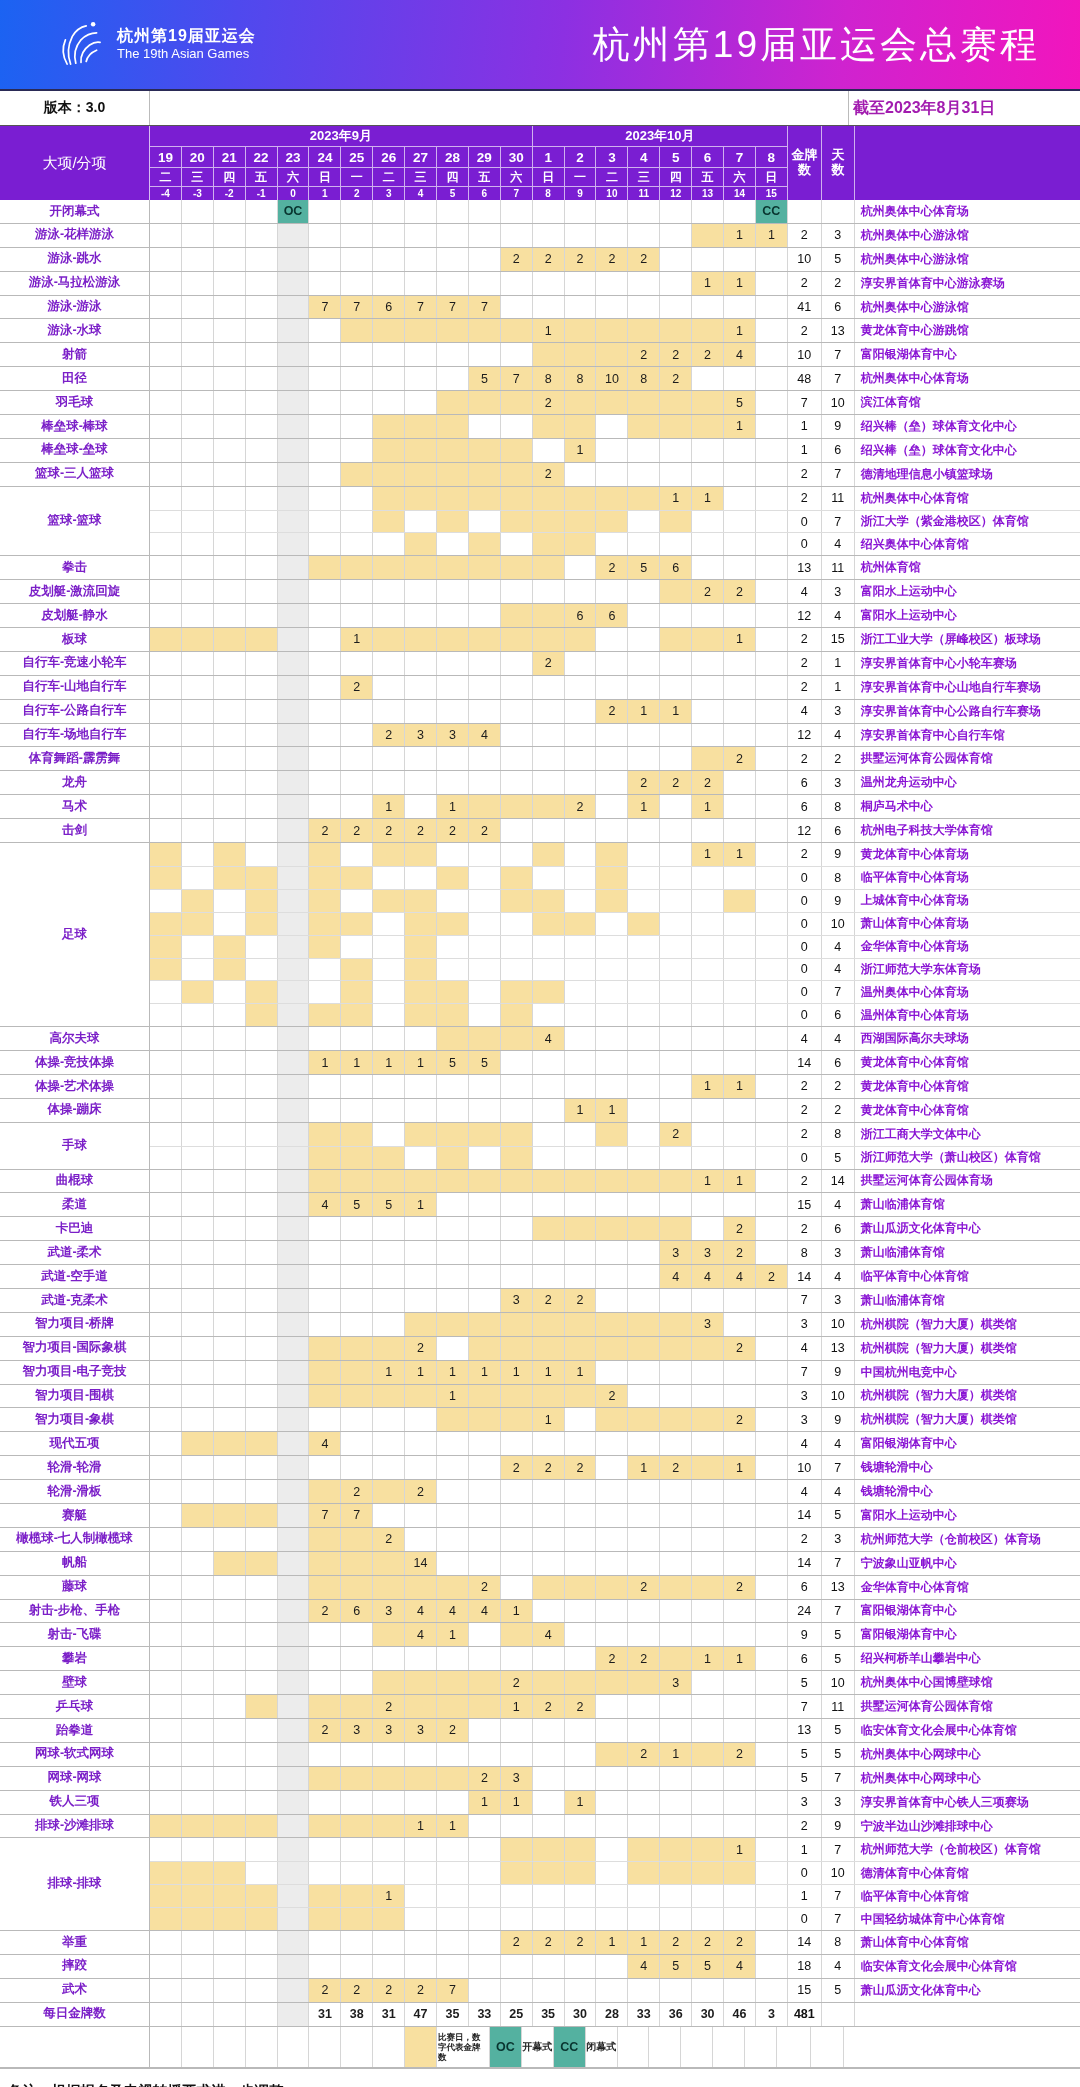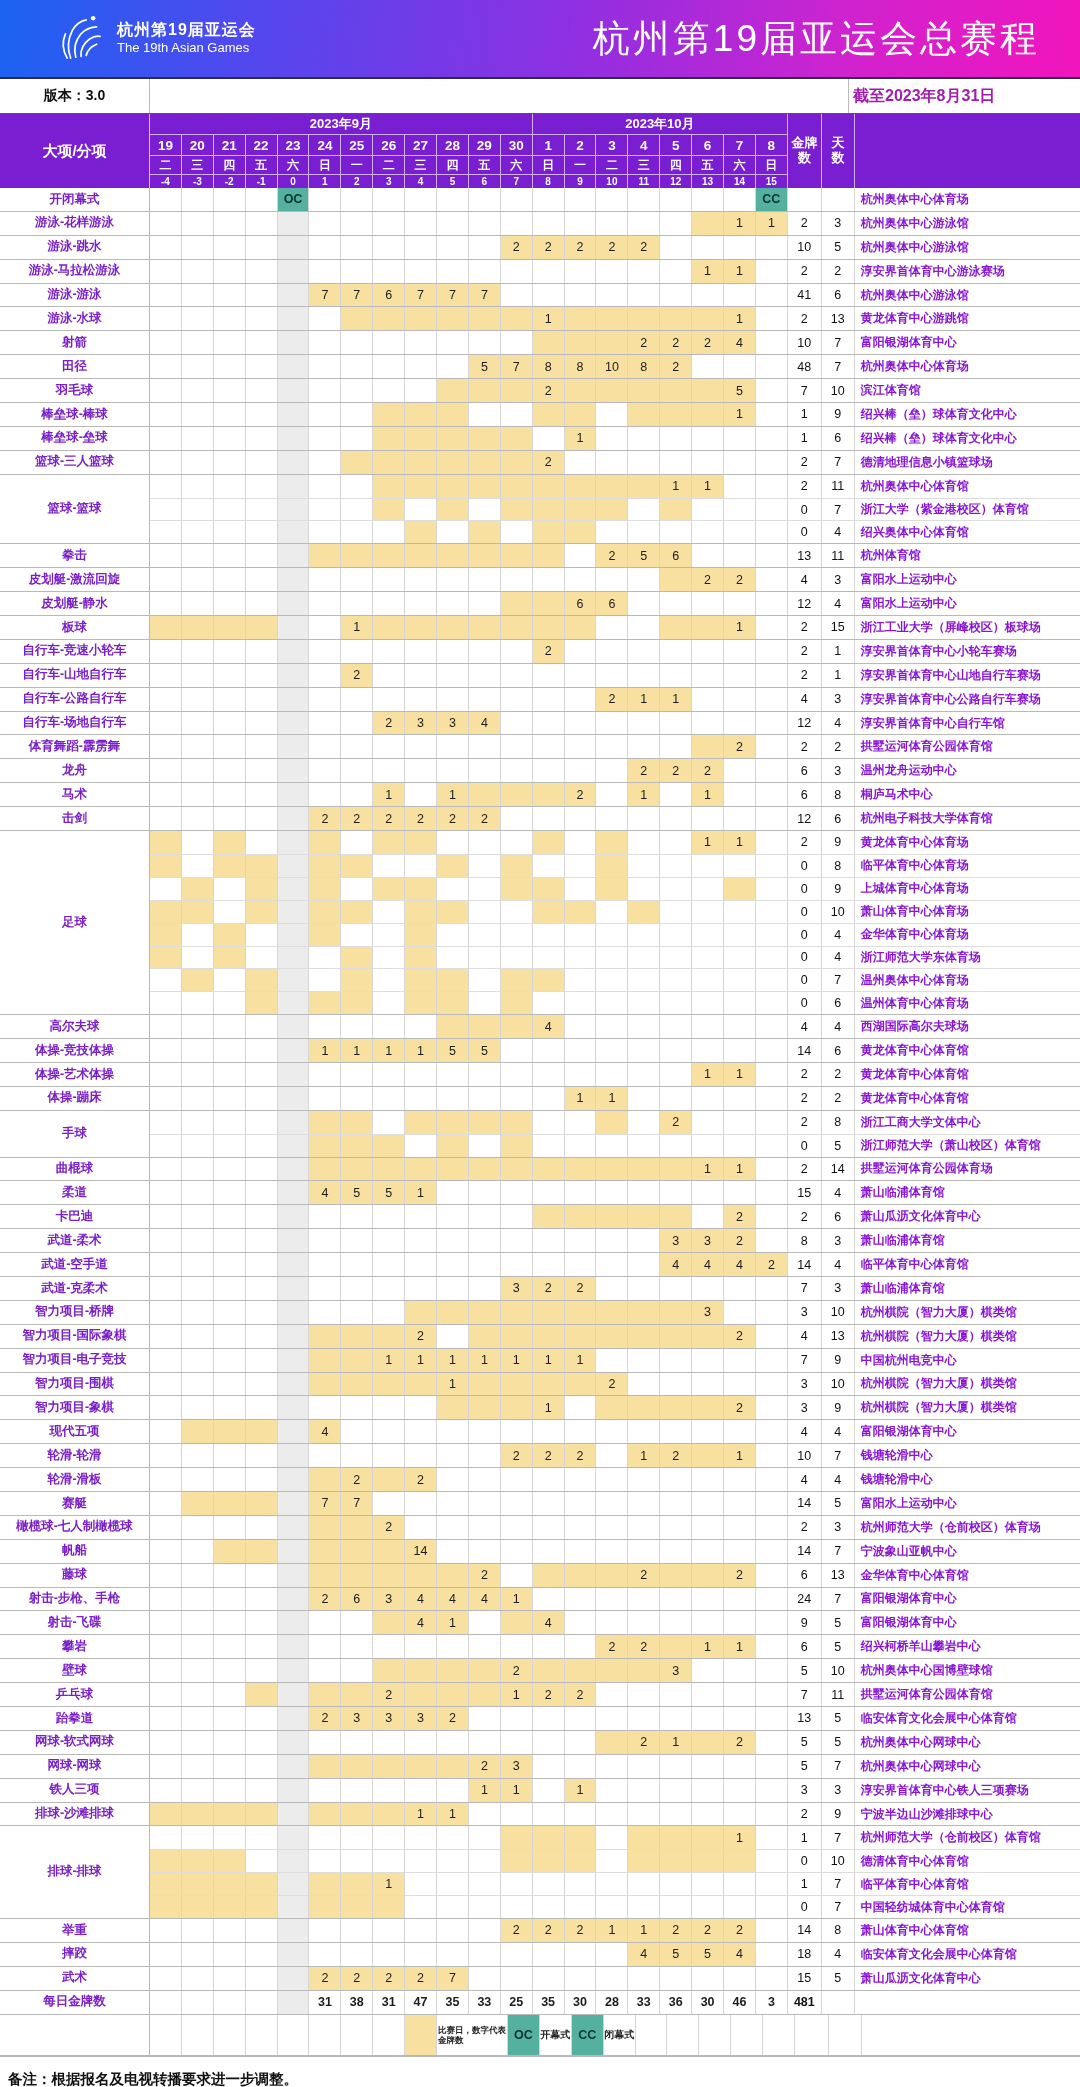--- a/index.html
+++ b/index.html
@@ -11,39 +11,39 @@
     --grid:#d6d6d6;
     --grid-dark:#b9b9b9;
     --gray:#ececec;
   }
   *{box-sizing:border-box;margin:0;padding:0}
   html,body{background:#fff}
   body{width:1080px;font-family:"Liberation Sans","DejaVu Sans",sans-serif}
   .page{position:relative;width:1080px;height:2087px;background:#fff;overflow:hidden}
 
   
-  .banner{height:77px;display:flex;align-items:center;
+  .banner{height:89px;display:flex;align-items:center;
     background:linear-gradient(96deg,#1b63f2 0%,#4f49ee 22%,#8c30e2 52%,#cf23cf 78%,#f215bd 100%);}
   .logo{display:flex;align-items:center;margin-left:55px;gap:10px}
   .logo svg{display:block}
   .logo-txt{color:#fff;line-height:1.25}
   .logo-cn{font-size:16px;font-weight:bold;letter-spacing:1px}
   .logo-en{font-size:13px}
   .title{flex:1;text-align:right;color:#fff;font-size:37px;font-weight:normal;letter-spacing:3px;margin-right:40px}
 
   
   .version{height:37px;display:flex;border-top:2px solid #2a2a56;border-bottom:1px solid #555;background:#fff}
   .version .v-l{width:150px;border-right:1px solid #bbb;display:flex;align-items:center;justify-content:center;
     font-size:14px;font-weight:bold;color:#111}
   .version .v-m{flex:1;border-right:1px solid #bbb}
   .version .v-r{width:231px;display:flex;align-items:center;padding-left:4px;font-size:16px;font-weight:bold;color:#a21caf}
 
   
   .thead{height:74px;display:flex;background:var(--purple);color:#fff}
-  .corner{width:150px;display:flex;align-items:center;justify-content:center;font-size:15px;font-weight:bold;
+  .corner{width:150px;display:flex;align-items:center;justify-content:center;font-size:15px;font-weight:normal;
     border-right:1px solid rgba(255,255,255,.7)}
   .hmid{width:638px;display:flex;flex-direction:column}
   .hrow{display:flex}
   .hmonth{height:21px}
   .hday{height:21px}
   .hweek{height:19px}
   .hidx{height:13px}
   .hcell{display:flex;align-items:center;justify-content:center;font-weight:bold;
     border-right:1px solid rgba(255,255,255,.65);border-bottom:1px solid rgba(255,255,255,.65)}
   .hmonth .hcell{font-size:13px}
@@ -74,21 +74,21 @@
   .tealc{background:var(--teal);font-weight:bold;color:#093530}
   .grayc{background:var(--gray)}
   .plainnum{font-weight:bold}
   .plaingold{font-weight:bold}
 
   
   .legend-row .row{height:40.6px}
   .leg-txt{font-size:8.5px;font-weight:bold;color:#222;line-height:1.2;display:flex;align-items:center;justify-content:center;
     text-align:left;padding:0 1px}
   .leg-oc-lbl{font-size:10px;font-weight:bold;color:#222;line-height:1.15;text-align:center}
-  .w2{width:71px}
+  .w2{width:53px}
 
   
   .note{height:44.7px;display:flex;align-items:center;padding-left:8px;font-size:14.5px;font-weight:bold;color:#111;background:#fff}
 </style>
 </head>
 <body>
 
 <div class="page">
 
   <div class="banner">

